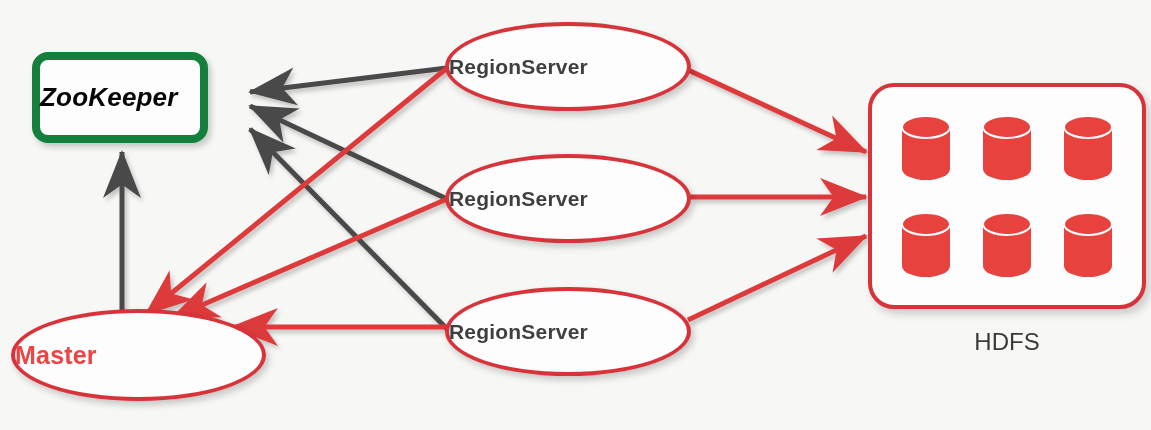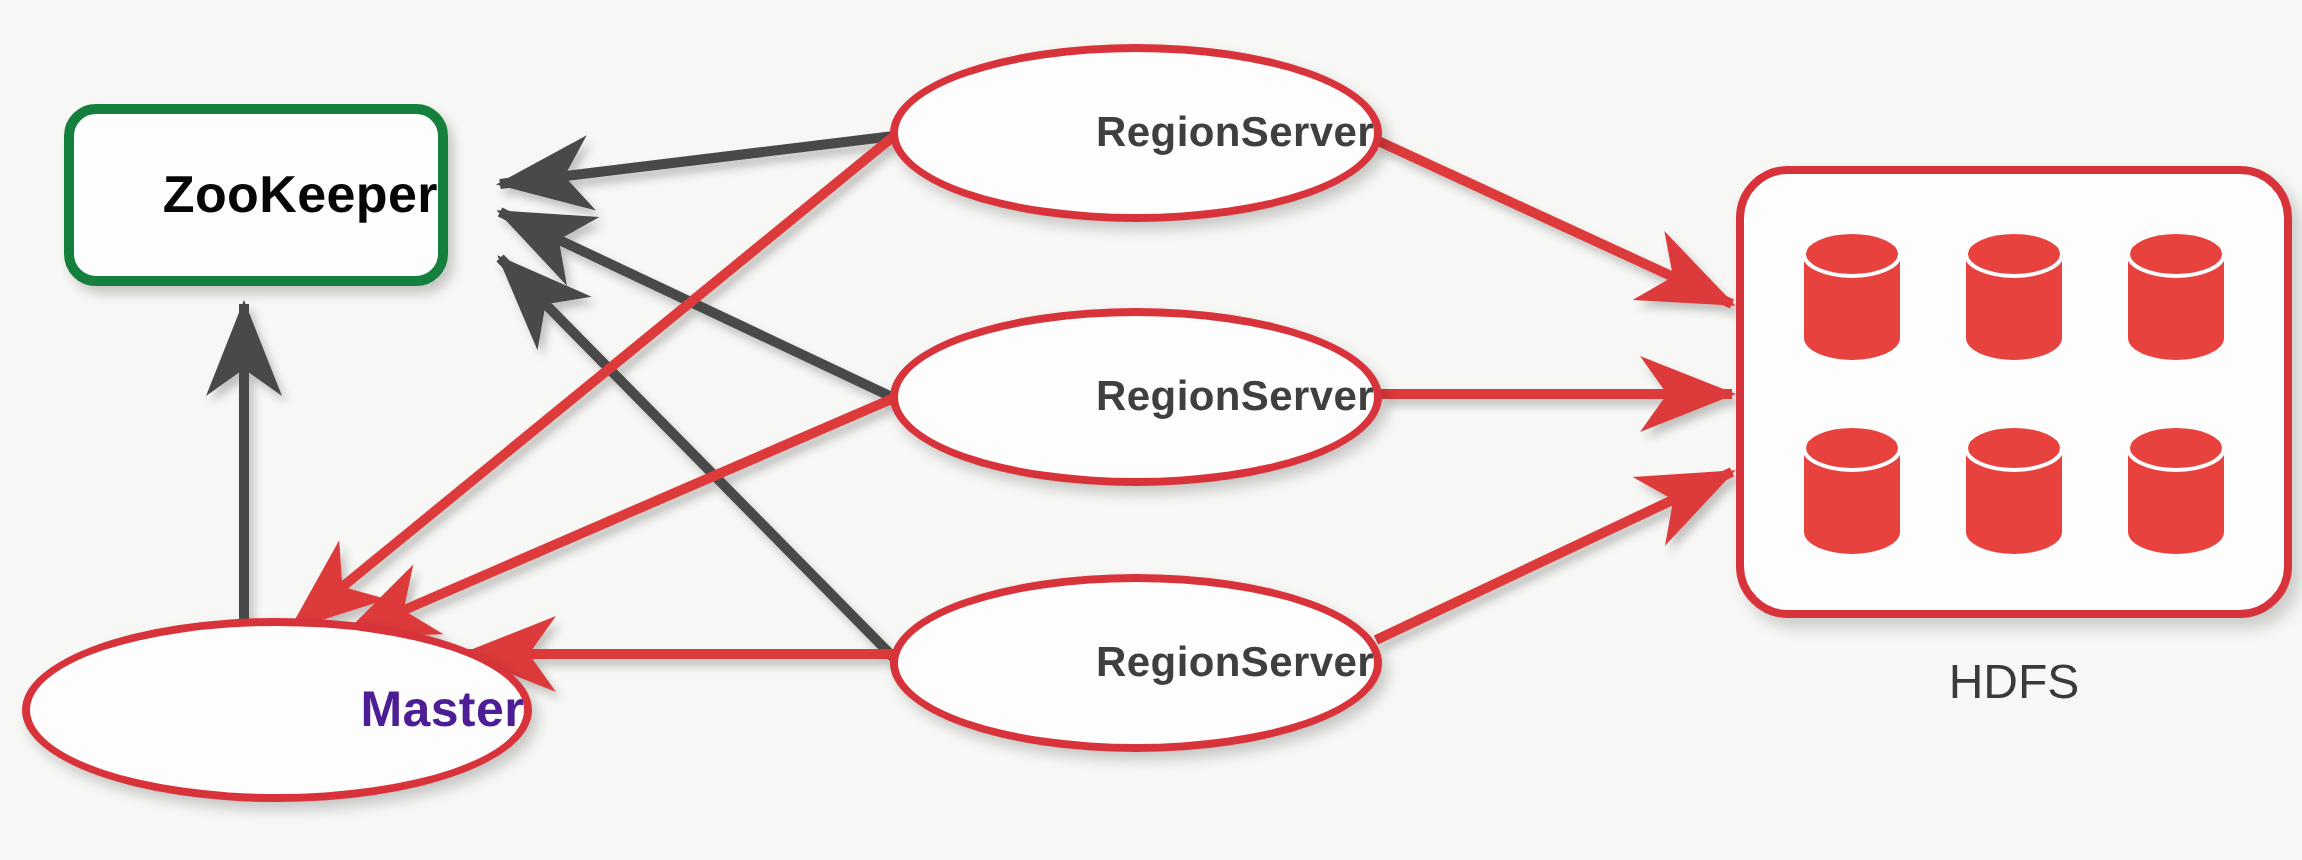--- a/index.html
+++ b/index.html
@@ -18,56 +18,57 @@
   #wires {
     position: absolute;
     left: 0; top: 0;
     width: 1151px;
     height: 430px;
   }
   .node {
     position: absolute;
     display: flex;
     align-items: center;
-    justify-content: flex-end;
+    justify-content: flex-start;
     box-sizing: border-box;
   }
   .node-label {
     font-weight: bold;
     letter-spacing: 0.2px;
     white-space: nowrap;
   }
 
   
   #zookeeper {
     left: 32px; top: 52px;
-    width: 192px; height: 91px;
-    border: 5px solid #15803d;
+    width: 176px; height: 91px;
+    border: 8px solid #15803d;
     border-radius: 16px;
     background: #fdfdfd;
     box-shadow: 3px 4px 6px rgba(0,0,0,0.20);
     z-index: 4;
+    font-style: italic;
   }
   #zookeeper .node-label {
     color: #060606;
     font-size: 26px;
   }
 
   
   #master {
     left: 11px; top: 309px;
     width: 255px; height: 92px;
     border: 4px solid #d8333a;
     border-radius: 50%;
     background: #fdfdfd;
     box-shadow: 3px 4px 7px rgba(0,0,0,0.20);
     z-index: 4;
   }
   #master .node-label {
-    color: #4c1d95;
+    color: #ef4444;
     font-size: 25px;
   }
 
   
   .rs {
     width: 246px; height: 89px;
     border: 4px solid #d8333a;
     border-radius: 50%;
     background: #fdfdfd;
     box-shadow: 3px 4px 7px rgba(0,0,0,0.20);

